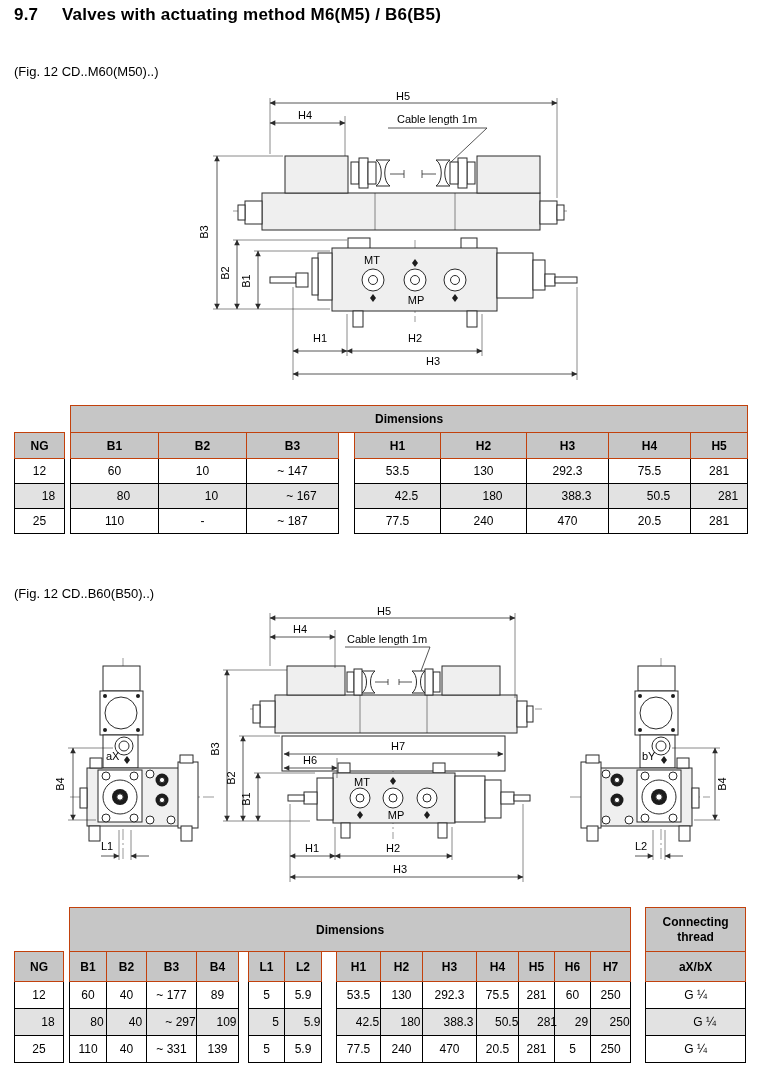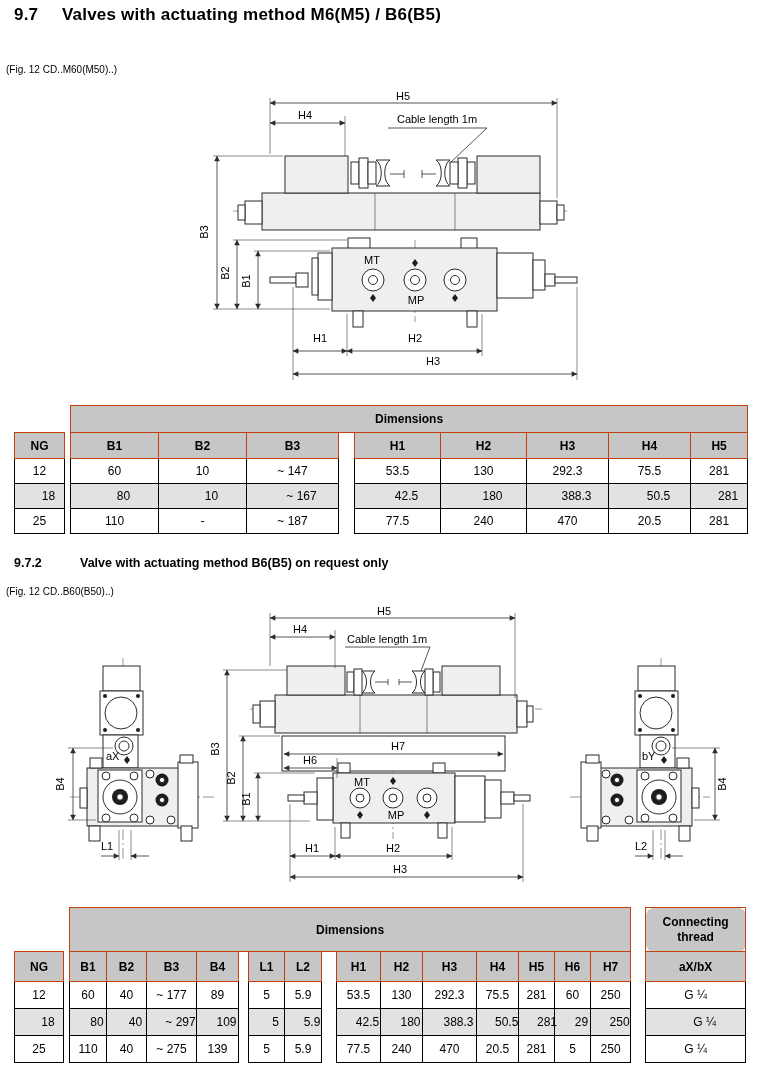--- a/index.html
+++ b/index.html
@@ -3,29 +3,29 @@
 <meta charset="utf-8">
 <style>
   html,body{margin:0;padding:0;background:#fff;}
   body{font-family:"Liberation Sans",sans-serif;color:#000;}
   #page{position:relative;width:761px;height:1068px;background:#fff;overflow:hidden;}
   .abs{position:absolute;}
   .h-main{left:14px;top:5px;font-size:17px;font-weight:bold;letter-spacing:.2px;}
   .h-main .num{display:inline-block;width:48px;}
   .h-sub{left:14px;font-size:12.5px;font-weight:bold;}
   .h-sub .num{display:inline-block;width:66px;font-weight:bold;}
-  .fig{left:6px;font-size:10px;}
+  .fig{left:14px;font-size:13px;}
 
   table.dims{position:absolute;border-collapse:collapse;table-layout:fixed;
              font-size:12px;text-align:center;}
   table.dims th{background:#c6c6c6;font-weight:bold;border:1px solid #c2410c;padding:0;}
   table.dims td{border:1px solid #000;padding:0;font-weight:normal;}
   table.dims .blank{border:none;background:#fff !important;}
   tr.shaded td{background:#e2e2e2;padding-left:18px;}
-  .thread{line-height:1.25;border-radius:8px;}
+  .thread{line-height:1.25;}
 
   
   .part{fill:#fff;stroke:#2b2b2b;stroke-width:1;}
   .partg{fill:#efefef;stroke:#2b2b2b;stroke-width:1;}
   .dk{fill:#1c1c1c;stroke:none;}
   .dim{stroke:#2b2b2b;stroke-width:.8;fill:none;}
   .ext{stroke:#2b2b2b;stroke-width:.55;fill:none;}
   .cl{stroke:#6f6f6f;stroke-width:.7;stroke-dasharray:11 3 2 3;fill:none;}
   .lbl{font-size:11px;fill:#000;}
 </style>
@@ -215,23 +215,20 @@
           <td class="blank"></td>
       <td>77.5</td>
       <td>240</td>
       <td>470</td>
       <td>20.5</td>
       <td>281</td>
     </tr>
   </tbody>
     </table>
 
-  <div class="abs h-sub" style="top:556px;">
-    <span class="num">9.7.2</span><span>Valve with actuating method B6(B5) on request only</span>
-  </div>
   <div class="abs fig" style="top:586px;">(Fig. 12 CD..B60(B50)..)</div>
 
   <svg class="abs" style="left:10px;top:606px;" width="741" height="294" viewBox="0 0 741 294">
     <defs>
       <marker id="a2" viewBox="0 0 10 10" refX="9.5" refY="5" markerWidth="9" markerHeight="7" orient="auto-start-reverse">
         <path d="M0,0 L10,5 L0,10 z" fill="#2b2b2b"></path>
       </marker>
     </defs>
 
     <g>
@@ -519,21 +516,21 @@
       <td>29</td>
       <td>250</td>
           <td class="blank"></td>
       <td>G ¼</td>
     </tr>
     <tr style="height:27px">
       <td>25</td>
           <td class="blank"></td>
       <td>110</td>
       <td>40</td>
-      <td>~ 275</td>
+      <td>~ 331</td>
       <td>139</td>
           <td class="blank"></td>
       <td>5</td>
       <td>5.9</td>
           <td class="blank"></td>
       <td>77.5</td>
       <td>240</td>
       <td>470</td>
       <td>20.5</td>
       <td>281</td>

